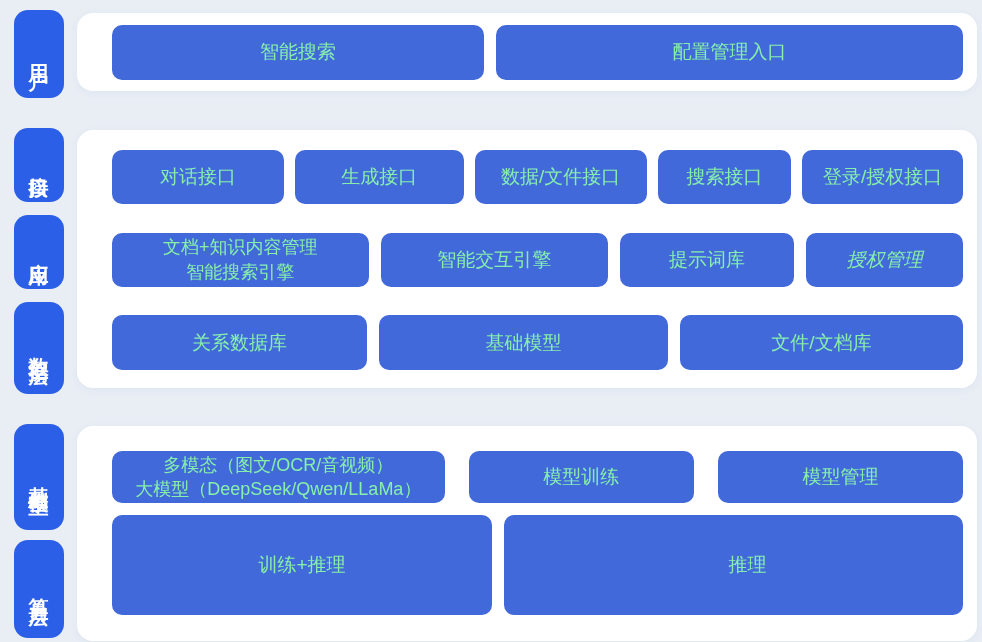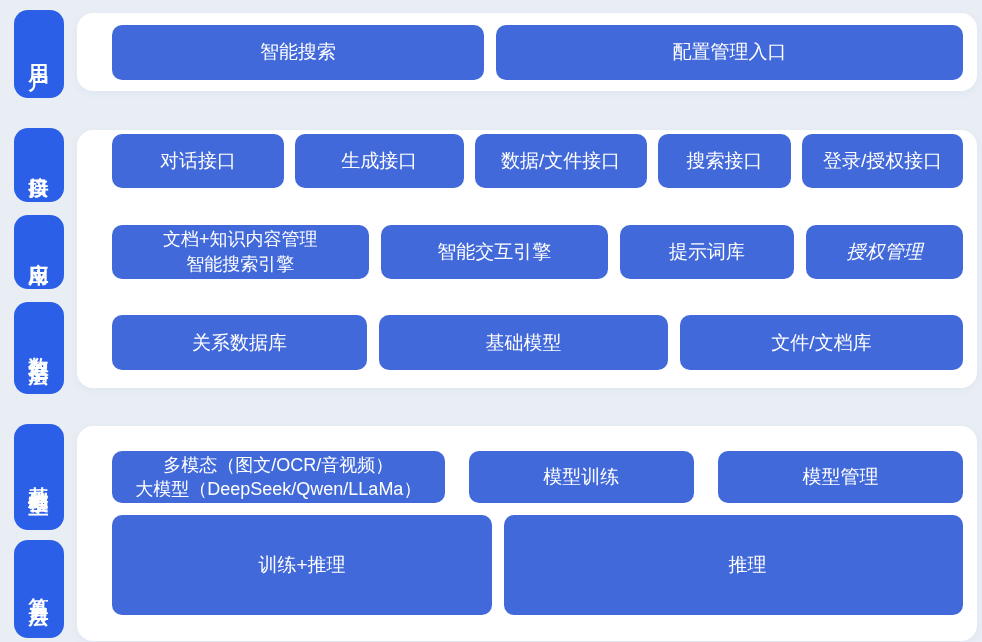--- a/index.html
+++ b/index.html
@@ -52,21 +52,21 @@
     display: flex;
     flex-direction: column;
   }
   .row {
     display: flex;
     gap: 12px;
   }
   .block {
     background: #4269da;
     border-radius: 10px;
-    color: #ffffff;
+    color: #86efac;
     font-size: 19px;
     display: flex;
     flex-direction: column;
     align-items: center;
     justify-content: center;
     text-align: center;
     box-sizing: border-box;
     line-height: 1.35;
     flex-basis: 0;
   }
@@ -87,21 +87,21 @@
   .s1b3 { flex-grow: 343; }
 
   
   #s2 { margin-top: 30px; }
   #s2 .labels-col { gap: 13px; }
   .lbl-interface { height: 74px; }
   .lbl-application { height: 74px; }
   .lbl-data { height: 92px; }
   #s2 .panel {
     height: 258px; margin-top: 2px;
-    padding: 4px 14px 18px 35px;
+    padding: 20px 14px 18px 35px;
     justify-content: space-between;
   }
   #s2 .rowA { height: 54px; gap: 11px; }
   #s2 .rowB { height: 54px; }
   #s2 .rowC { height: 55px; }
   .r2a1 { flex-grow: 171; } .r2a2 { flex-grow: 168; } .r2a3 { flex-grow: 171; }
   .r2a4 { flex-grow: 133; } .r2a5 { flex-grow: 160; }
   .r2b1 { flex-grow: 255; } .r2b2 { flex-grow: 226; } .r2b3 { flex-grow: 173; } .r2b4 { flex-grow: 156; font-style: italic; }
   .r2c1 { flex-grow: 255; } .r2c2 { flex-grow: 289; } .r2c3 { flex-grow: 283; }
 

